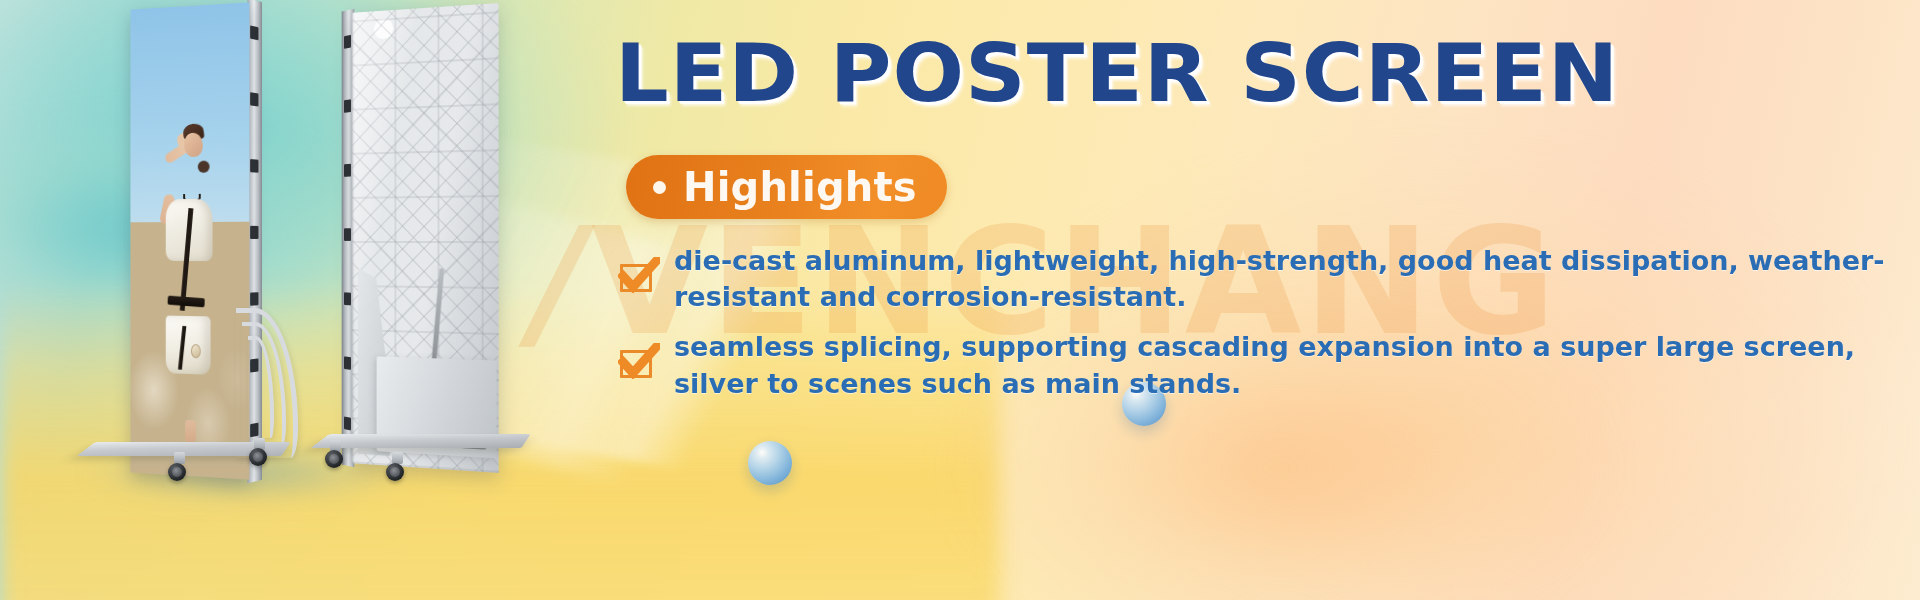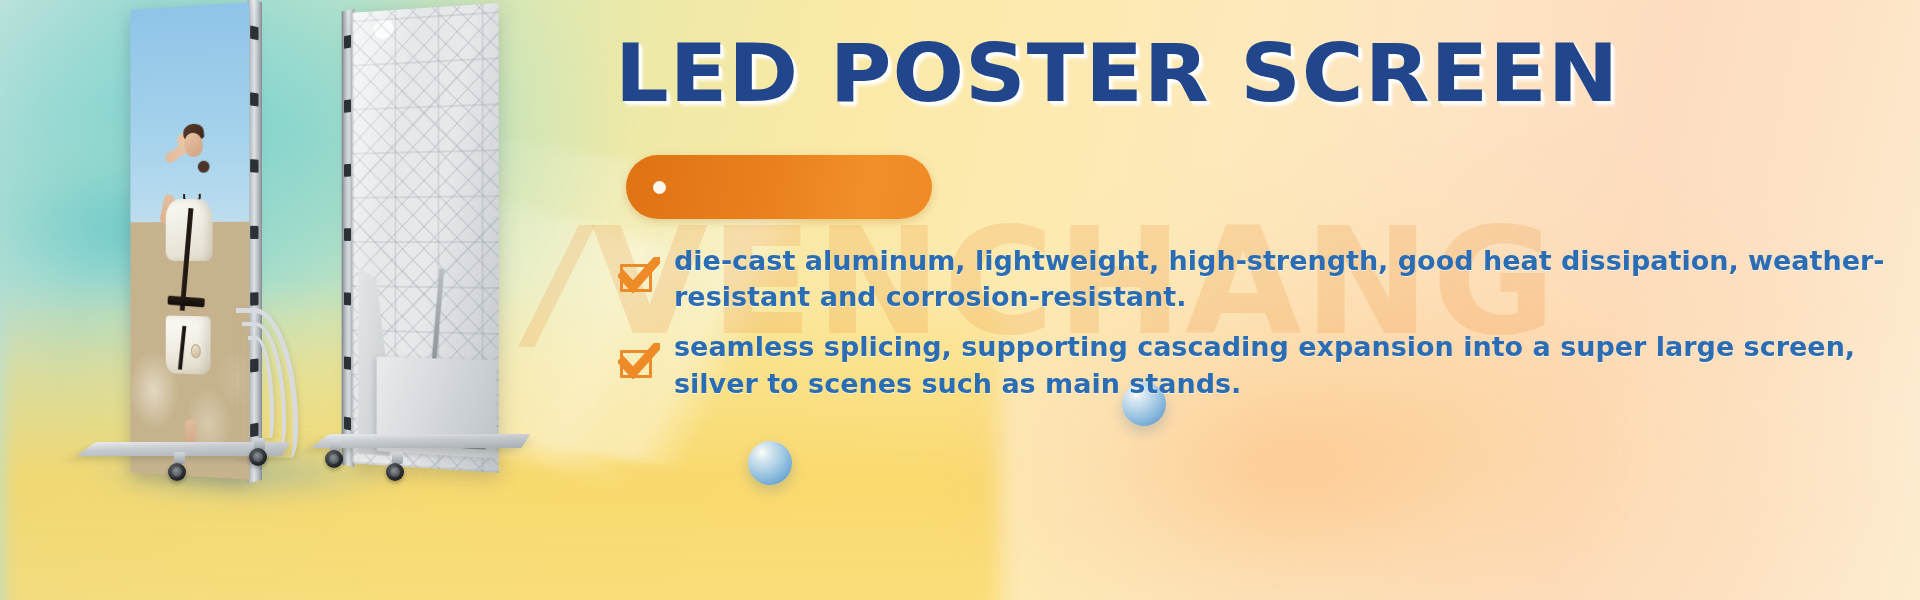--- a/index.html
+++ b/index.html
@@ -584,20 +584,21 @@
 
   <div class="sphere s1"></div>
   <div class="sphere s2"></div>
 
   <div class="content">
 
     <div class="title">LED POSTER SCREEN</div>
 
     <div class="badge">
       <span class="badge-dot"></span>
+      <span class="badge-text">Highlights</span>
     </div>
 
     <div class="features">
 
       <div class="feature">
         <span class="check-icon">
           <span class="box"></span>
           <svg class="tick" viewBox="0 0 42 36" xmlns="http://www.w3.org/2000/svg">
             <path d="M5 19 L15 30 L40 2" fill="none" stroke="#ef8b26" stroke-width="9" stroke-linecap="square" stroke-linejoin="miter"></path>
           </svg>

